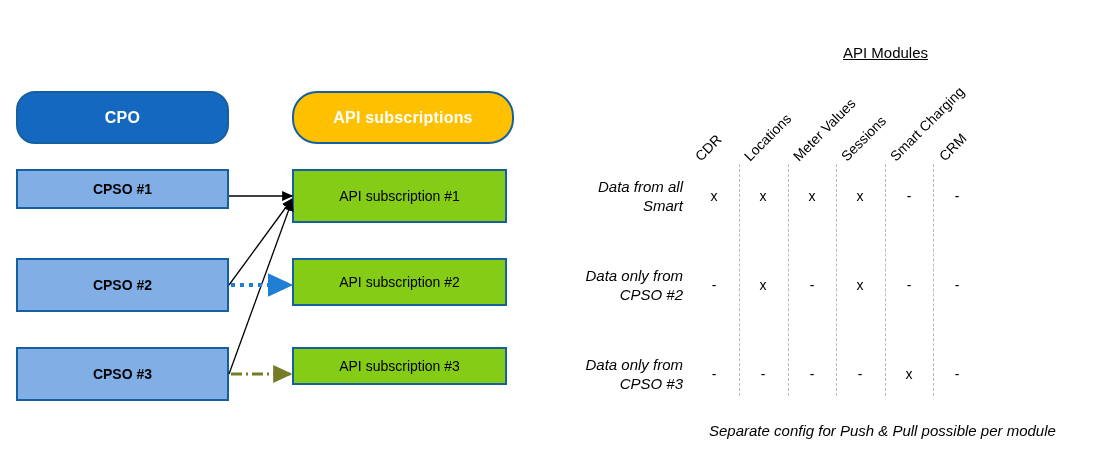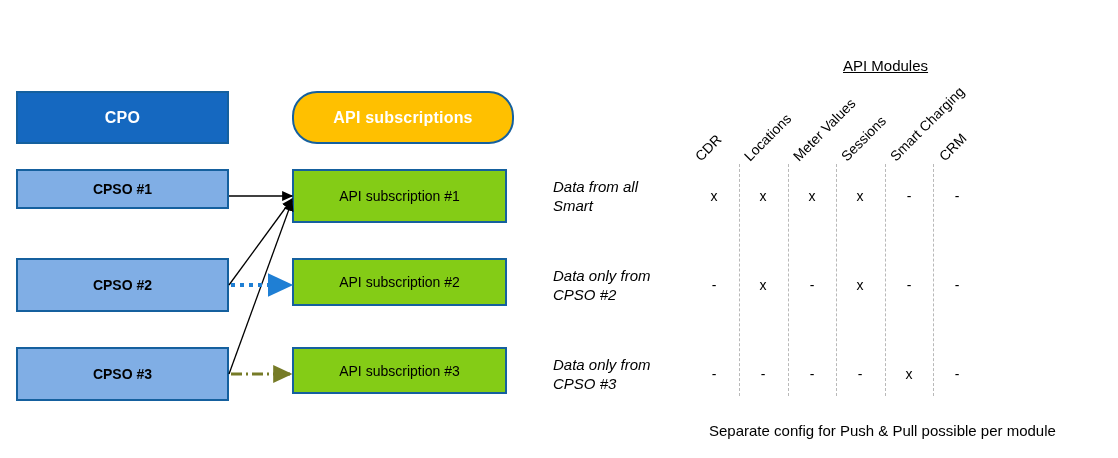--- a/index.html
+++ b/index.html
@@ -19,21 +19,21 @@
     display:flex;align-items:center;justify-content:center;
     text-align:center;
     border:2px solid #15609E;
   }
   .box.header{
     font-weight:bold;
     font-size:16px;
     color:#ffffff;
     letter-spacing:.2px;
   }
-  .box.cpo-head{background:#1568C0;}
+  .box.cpo-head{background:#1568C0;border-radius:19px;}
   .box.api-head{background:#FFC000;}
   .box.cpso{
     background:#80AEE5;
     color:#000000;
     font-weight:bold;
     font-size:14px;
   }
   .box.sub{
     background:#84cc16;
     color:#000000;
@@ -58,38 +58,39 @@
     color:#000;
     white-space:nowrap;
     transform-origin:left bottom;
     transform:rotate(-45deg);
   }
   .rowlabel{
     position:absolute;
     font-style:italic;
     font-size:15px;
     color:#000;
-    text-align:left;
+    text-align:right;
     line-height:1.28;
     width:130px;
   }
   .cell{
     position:absolute;
     font-size:14px;
     color:#000;
     text-align:center;
     width:24px;
   }
   .vsep{
     position:absolute;
     width:0;
     border-left:1px dashed #b9b9b9;
   }
   .footnote{
     position:absolute;
+    font-style:italic;
     font-size:15px;
     color:#000;
     white-space:nowrap;
   }
 </style>
 </head>
 <body>
 
 <div id="canvas">
 
@@ -100,21 +101,21 @@
   <div class="box cpso" style="left:16px;top:258px;width:213px;height:54px;">CPSO #2</div>
 
   <div class="box cpso" style="left:16px;top:347px;width:213px;height:54px;">CPSO #3</div>
 
   <div class="box header api-head" style="left:292px;top:91px;width:222px;height:53px;border-radius:25px;">API subscriptions</div>
 
   <div class="box sub" style="left:292px;top:169px;width:215px;height:54px;">API subscription #1</div>
 
   <div class="box sub" style="left:292px;top:258px;width:215px;height:48px;">API subscription #2</div>
 
-  <div class="box sub" style="left:292px;top:347px;width:215px;height:47px;text-align:right;">API subscription #3</div>
+  <div class="box sub" style="left:292px;top:347px;width:215px;height:38px;text-align:right;">API subscription #3</div>
 
   <svg id="arrows" viewBox="0 0 1118 458" width="1118" height="458">
     <defs>
       <marker id="ah-black" markerWidth="9" markerHeight="9" refX="7.6" refY="4.5" orient="auto" markerUnits="strokeWidth">
         <path d="M0,0.6 L8.6,4.5 L0,8.4 Z" fill="#000000"></path>
       </marker>
       <marker id="ah-blue" markerWidth="7" markerHeight="7" refX="5.6" refY="3.5" orient="auto" markerUnits="strokeWidth">
         <path d="M0,0.5 L6.4,3.5 L0,6.5 Z" fill="#1F7FD4"></path>
       </marker>
       <marker id="ah-olive" markerWidth="7" markerHeight="7" refX="5.6" refY="3.5" orient="auto" markerUnits="strokeWidth">
@@ -126,21 +127,21 @@
 
     <line x1="229" y1="285" x2="292" y2="199" stroke="#000000" stroke-width="1.3" marker-end="url(#ah-black)"></line>
 
     <line x1="229" y1="374" x2="292" y2="201" stroke="#000000" stroke-width="1.3" marker-end="url(#ah-black)"></line>
 
     <line x1="231" y1="285" x2="290" y2="285" stroke="#1F7FD4" stroke-width="4" stroke-dasharray="4 5" stroke-linecap="butt" marker-end="url(#ah-blue)"></line>
 
     <line x1="231" y1="374" x2="290" y2="374" stroke="#767B27" stroke-width="3" stroke-dasharray="11 4 2 4" stroke-linecap="butt" marker-end="url(#ah-olive)"></line>
   </svg>
 
-  <div class="tbl-title" style="left:843px;top:57px;">API Modules</div>
+  <div class="tbl-title" style="left:843px;top:44px;">API Modules</div>
 
   <div class="colhead" style="left:703px;top:148px;">CDR</div>
   <div class="colhead" style="left:752px;top:148px;">Locations</div>
   <div class="colhead" style="left:801px;top:148px;">Meter Values</div>
   <div class="colhead" style="left:849px;top:148px;">Sessions</div>
   <div class="colhead" style="left:898px;top:148px;">Smart Charging</div>
   <div class="colhead" style="left:947px;top:148px;">CRM</div>
 
   <div class="vsep" style="left:739px;top:164px;height:232px;"></div>
   <div class="vsep" style="left:788px;top:164px;height:232px;"></div>

